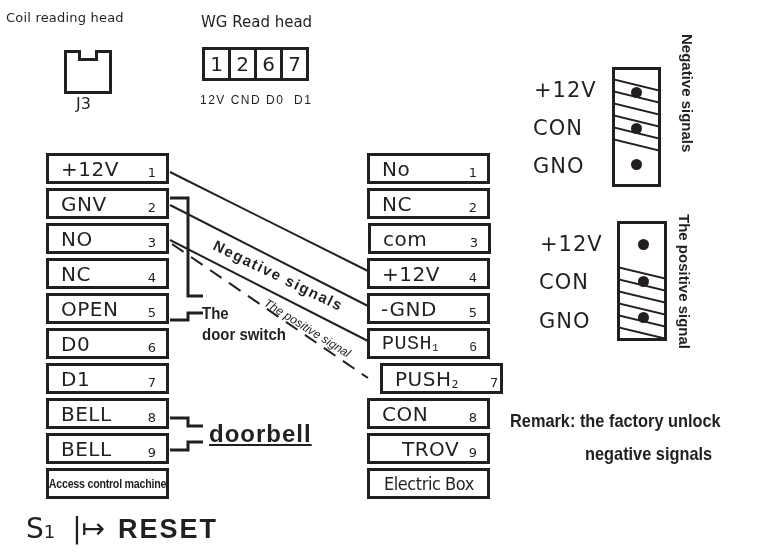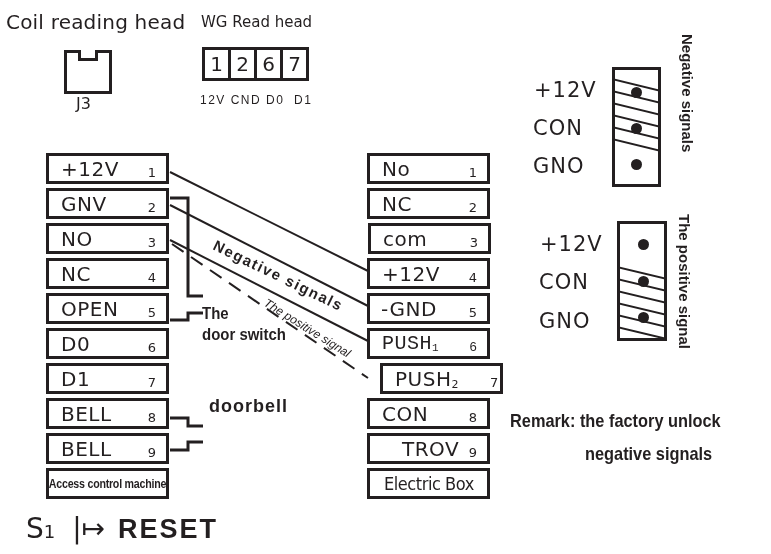--- a/index.html
+++ b/index.html
@@ -1,18 +1,18 @@
 <!DOCTYPE html>
 <html><head>
 <meta charset="utf-8">
 <style>
   html, body { margin: 0; padding: 0; background: #ffffff; }
   body { width: 771px; height: 554px; position: relative; overflow: hidden; font-family: "DejaVu Sans", sans-serif; color: #231f20; }
   .abs { position: absolute; }
-  .title { font-size: 20px; letter-spacing: 0.2px; }
+  .title { font-size: 13px; letter-spacing: 0.2px; }
   .title2 { font-size: 15px; }
   .j3box { border: 3px solid #231f20; box-sizing: border-box; width: 48px; height: 44px; }
   .j3notch { border: 3px solid #231f20; border-top: none; box-sizing: border-box; width: 20px; height: 11px; position: absolute; left: 11px; top: -3px; background: #fff; }
   .pinrow { display: flex; border: 3px solid #231f20; box-sizing: border-box; height: 34px; }
   .pin { width: 23px; display: flex; align-items: center; justify-content: center; font-size: 20px; border-right: 3px solid #231f20; }
   .pin:last-child { border-right: none; }
   .pinlabels { font-family: "Liberation Sans", sans-serif; font-size: 12px; letter-spacing: 1.5px; }
   .term { position: absolute; border: 3px solid #231f20; box-sizing: border-box; width: 123px; height: 31px; display: flex; align-items: center; justify-content: space-between; padding: 0 10px 0 12px; }
   .term .lbl { font-size: 20px; letter-spacing: 0.5px; }
   .term .num { font-size: 13px; margin-top: 8px; }
@@ -134,21 +134,21 @@
 <div class="term" style="left:367px;top:433px;padding-left:32px;">
     <span class="lbl">TROV</span>
     <span class="num">9</span>
   </div>
 <div class="term foot" style="left:367px;top:468px;">
     <span class="footR">Electric Box</span>
   </div>
 
 <div class="abs ann" style="left:202px;top:304px;font-size:17px;transform:scaleX(0.88);transform-origin:left;">The</div>
 <div class="abs ann" style="left:202px;top:325px;font-size:17px;transform:scaleX(0.88);transform-origin:left;white-space:nowrap;">door switch</div>
-<div class="abs ann" style="left:209px;top:396px;font-size:18px;letter-spacing:1px;">doorbell</div>
+<div class="abs ann" style="left:209px;top:420px;font-size:24px;letter-spacing:1px;text-decoration:underline;">doorbell</div>
 <div class="abs ann" style="left:510px;top:410px;font-size:19px;transform:scaleX(0.86);transform-origin:left;white-space:nowrap;">Remark: the factory unlock</div>
 <div class="abs ann" style="left:585px;top:443px;font-size:19px;transform:scaleX(0.86);transform-origin:left;white-space:nowrap;">negative signals</div>
 
 <div class="jlabel" style="left:534px;top:78px;">+12V</div>
 <div class="jlabel" style="left:533px;top:116px;">CON</div>
 <div class="jlabel" style="left:533px;top:154px;">GNO</div>
 <div class="jumper" style="left:612px;top:67px;width:49px;height:120px;">
   <svg width="49" height="120" style="position:absolute;left:-3px;top:-3px;">
     <g stroke="#231f20" stroke-width="2">
       <line x1="0" y1="12" x2="49" y2="24"></line>

